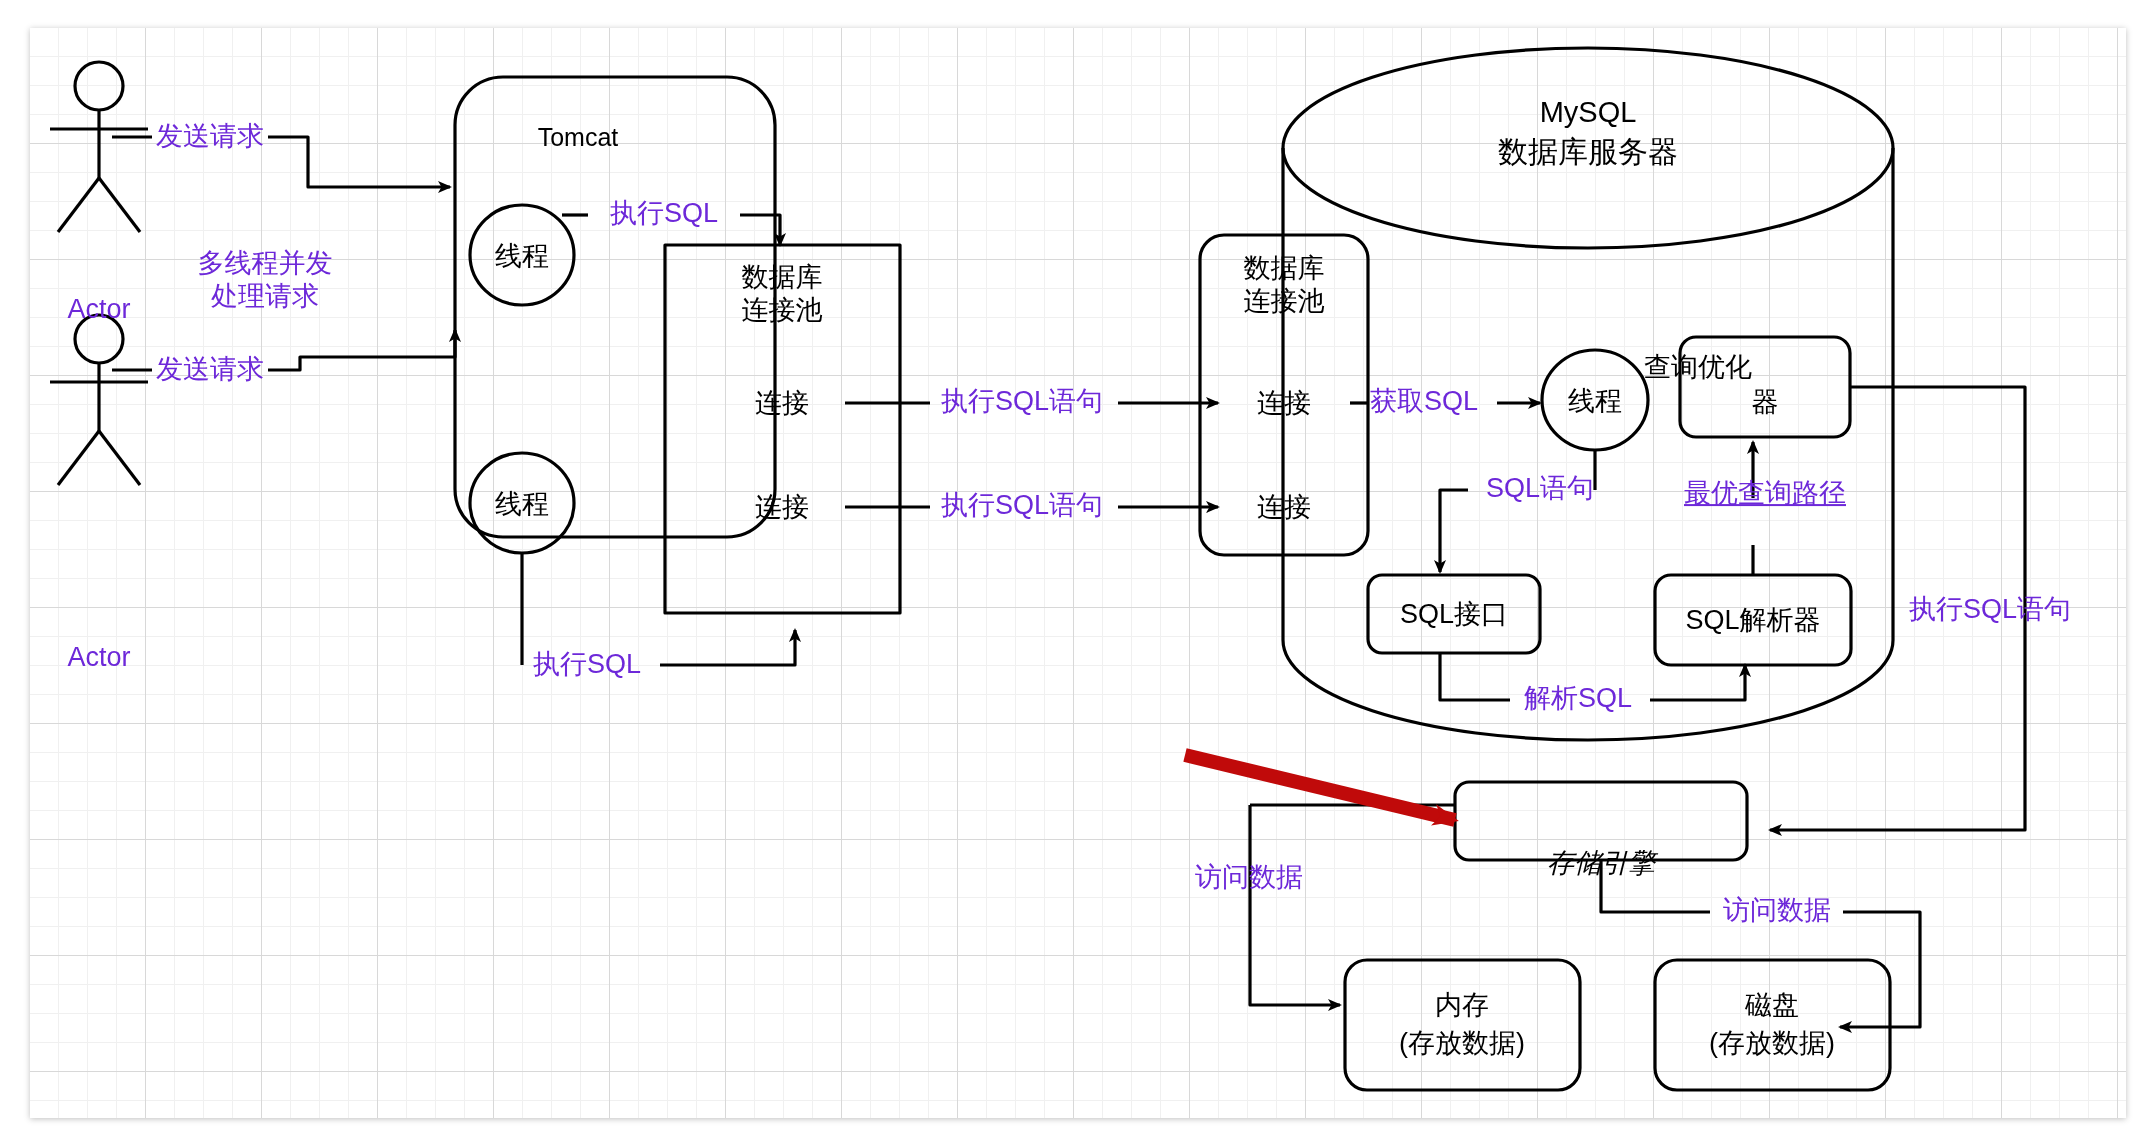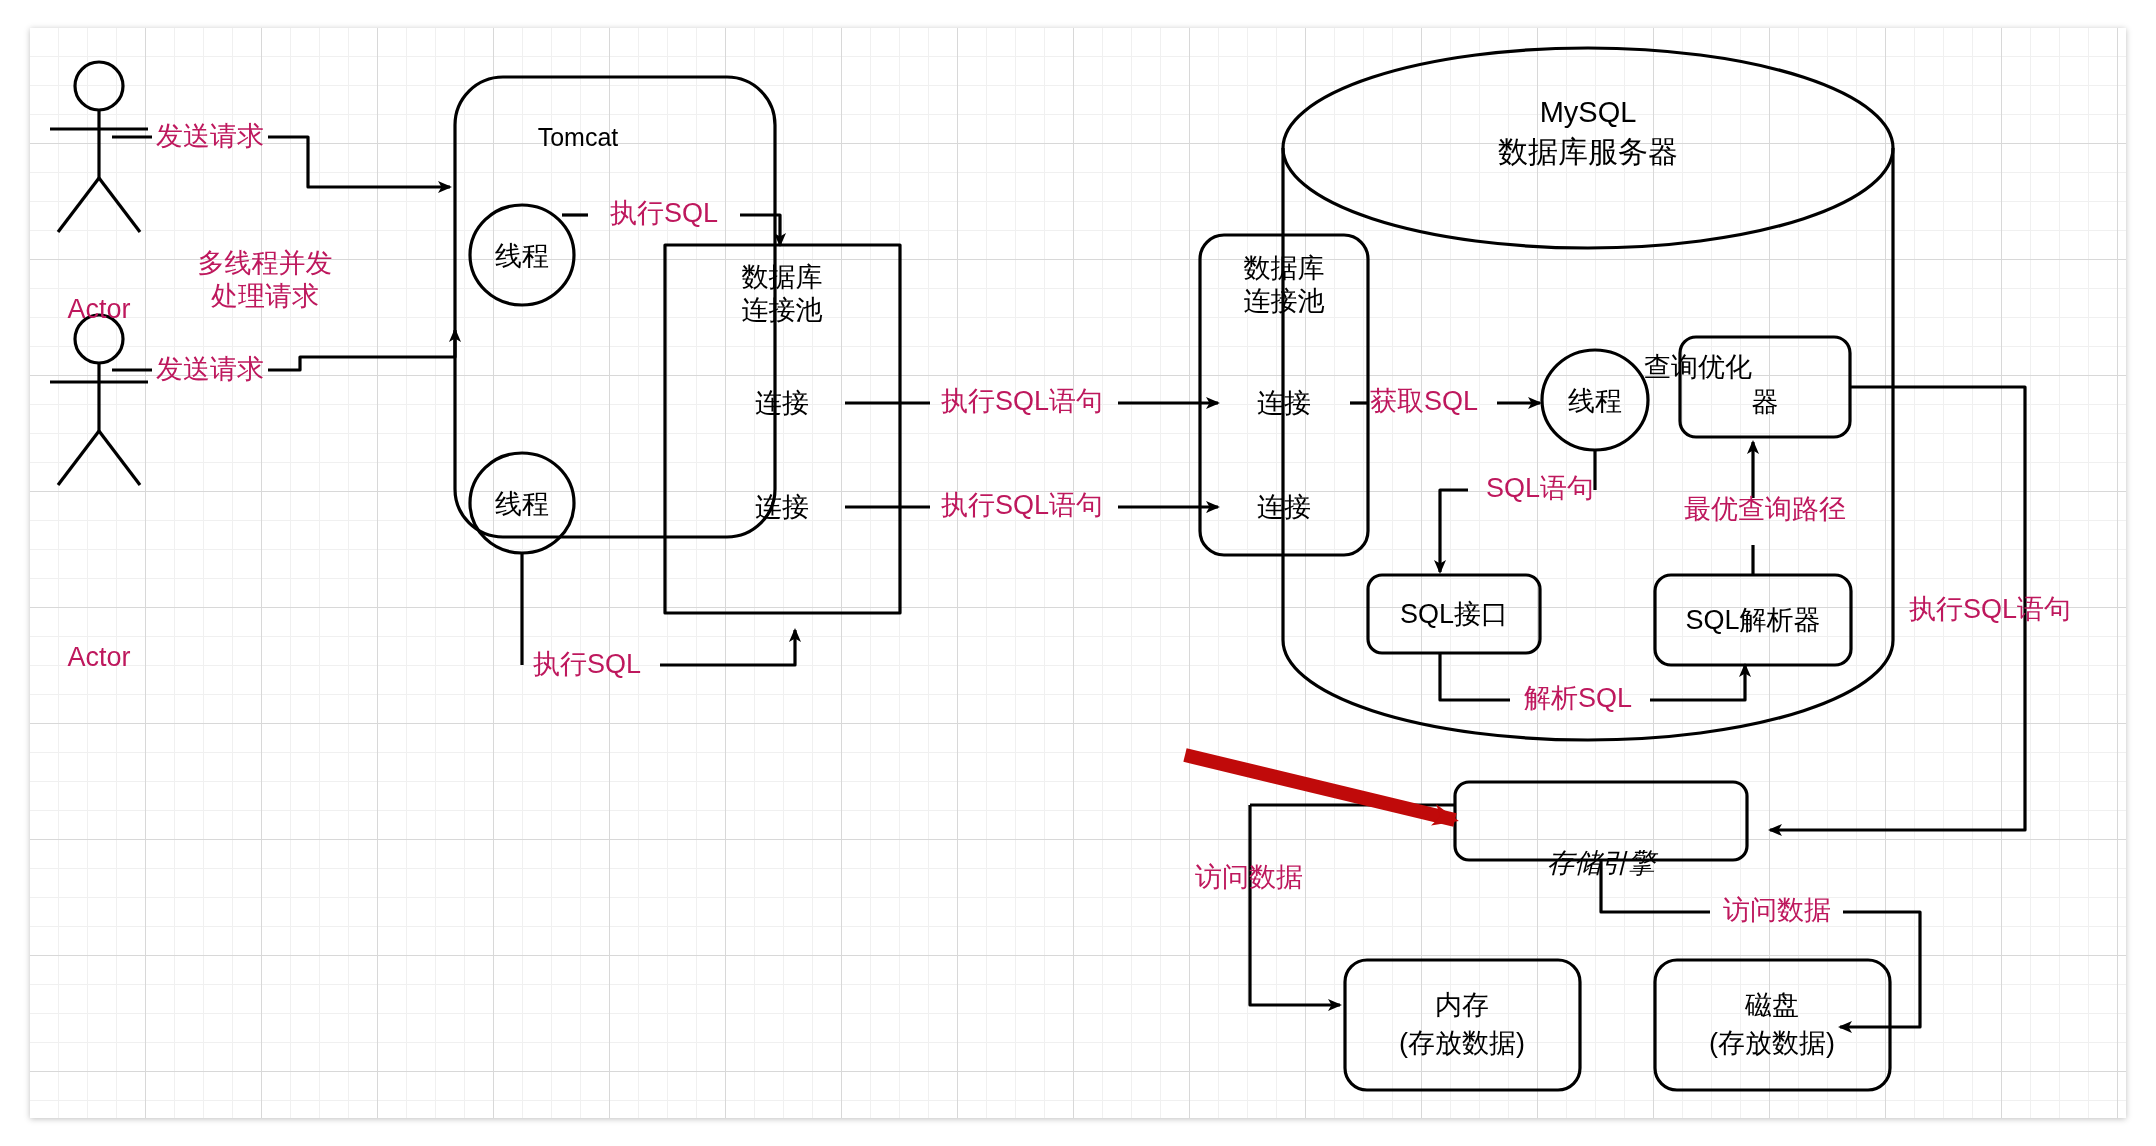--- a/index.html
+++ b/index.html
@@ -9,21 +9,21 @@
          box-shadow:0 1px 6px rgba(0,0,0,0.25);}
   #grid{position:absolute;inset:0;
         background-image:
           linear-gradient(to right, #d8d8d8 1px, transparent 1px),
           linear-gradient(to bottom, #d8d8d8 1px, transparent 1px),
           linear-gradient(to right, #f0f0f0 1px, transparent 1px),
           linear-gradient(to bottom, #f0f0f0 1px, transparent 1px);
         background-size:116px 116px,116px 116px,29px 29px,29px 29px;
         background-position:-1px -1px,-1px -1px,-1px -1px,-1px -1px;}
   svg.layer{position:absolute;left:0;top:0;width:2156px;height:1146px;overflow:visible;}
-  .lbl{position:absolute;white-space:nowrap;color:#be185d;font-size:27px;line-height:1.18;}
+  .lbl{position:absolute;white-space:nowrap;color:#6d28d9;font-size:27px;line-height:1.18;}
   .lbl.ctr{transform:translate(-50%,-50%);text-align:center;}
   .box-text{position:absolute;transform:translate(-50%,-50%);text-align:center;white-space:nowrap;
             font-size:27px;line-height:1.2;color:#000;}
   .red{color:#c00a0a;font-weight:bold;font-size:29px;line-height:1.25;text-align:center;}
 </style>
 </head>
 <body>
 
 <div id="canvas">
   <div id="sheet">
@@ -185,21 +185,21 @@
 
   <div class="lbl ctr" style="left:1424px;top:402px;">获取SQL</div>
 
   <div class="box-text" style="left:1595px;top:401px;">线程</div>
 
   <div class="lbl ctr" style="left:1540px;top:489px;">SQL语句</div>
 
   <div class="box-text" style="left:1698px;top:367px;">查询优化</div>
   <div class="box-text" style="left:1765px;top:402px;">器</div>
 
-  <div class="lbl ctr" style="left:1765px;top:510px;">最优查询路径</div>
+  <div class="lbl ctr" style="left:1765px;top:494px;text-decoration:underline;">最优查询路径</div>
 
   <div class="box-text" style="left:1454px;top:614px;">SQL接口</div>
   <div class="box-text" style="left:1753px;top:620px;">SQL解析器</div>
 
   <div class="lbl ctr" style="left:1578px;top:699px;">解析SQL</div>
 
   <div class="lbl ctr" style="left:1990px;top:610px;">执行SQL语句</div>
 
 
   <div class="box-text" style="left:1601px;top:863px;font-style:italic;">存储引擎</div>

